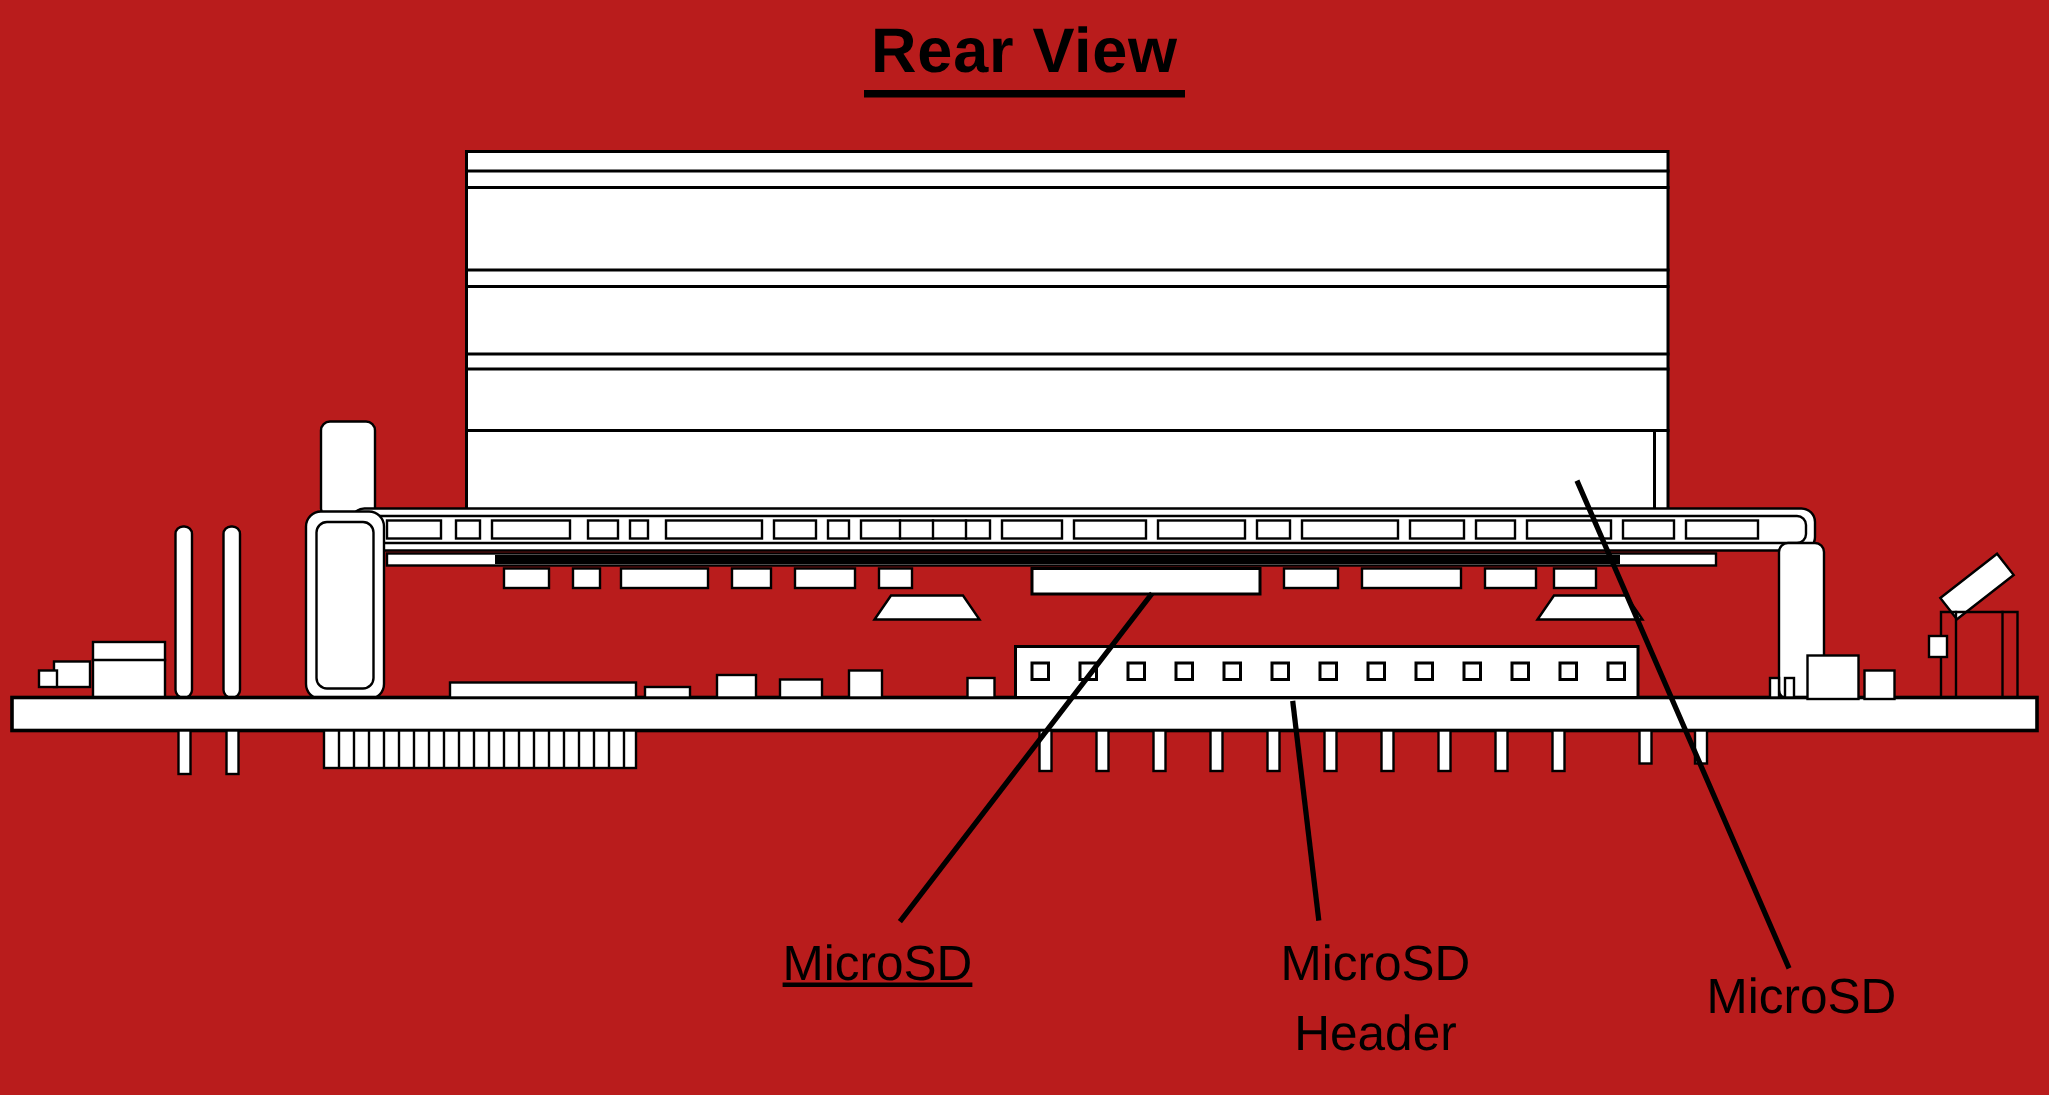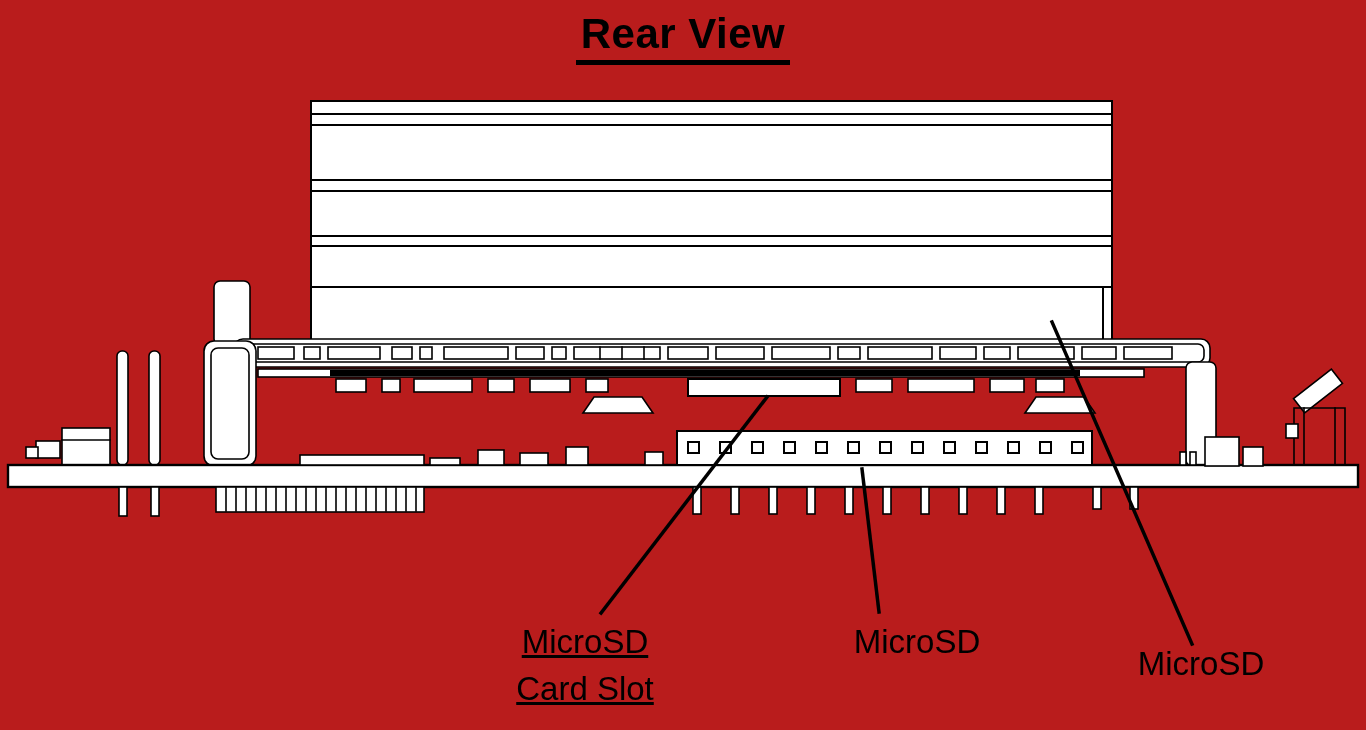--- a/index.html
+++ b/index.html
@@ -210,24 +210,24 @@
       <line x1="1192" y1="644" x2="1052" y2="322"></line>
     </g>
   </svg>
 
   <div class="title-wrap">
     <span class="title-text">Rear View</span>
   </div>
 
   <div class="label" style="left:435px; top:618px; width:300px;text-decoration:underline;">
     <div>MicroSD</div>
-    <div>Card Slot</div>
   </div>
 
   <div class="label" style="left:770px; top:618px; width:294px;">
     <div>MicroSD</div>
+    <div>Header</div>
   </div>
 
   <div class="label" style="left:1076px; top:640px; width:250px;">
     <div>MicroSD</div>
   </div>
 
 </div>
 
 </body></html>

